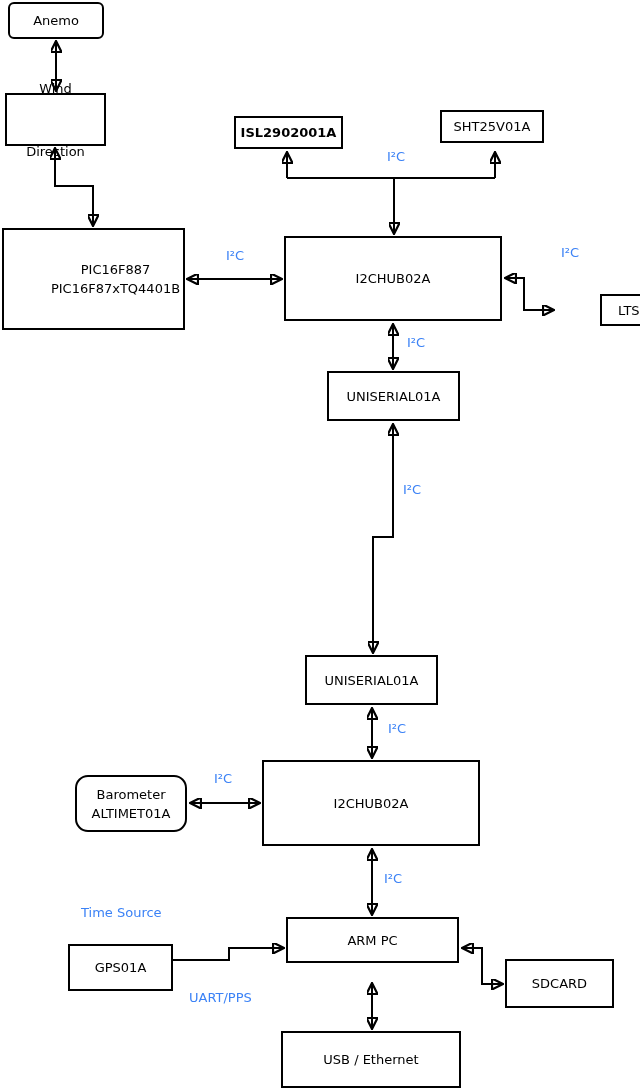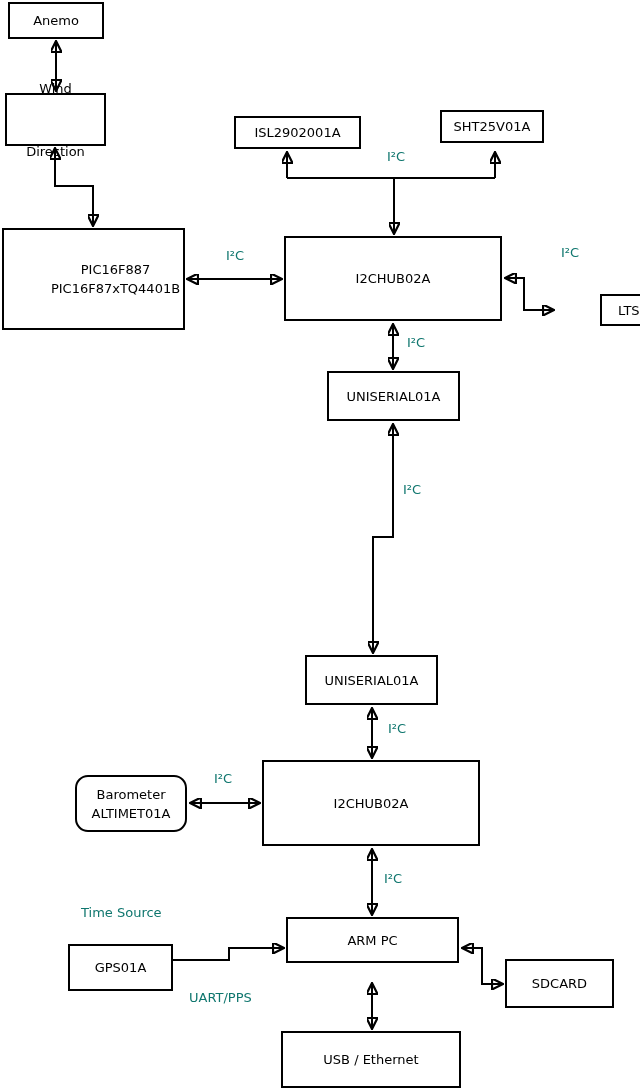--- a/index.html
+++ b/index.html
@@ -33,29 +33,29 @@
     justify-content: center;
     text-align: center;
     font-size: 13px;
     color: #000000;
     line-height: 19px;
     z-index: 2;
   }
   .edge-label {
     position: absolute;
     font-size: 13px;
-    color: #0f766e;
+    color: #3b82f6;
     white-space: nowrap;
     z-index: 3;
   }
   
-  .n-anemo      { left: 8px;   top: 2px;    width: 96px;  height: 37px; }
+  .n-anemo      { left: 8px;   top: 2px;    width: 96px;  height: 37px; border-radius: 6px; }
   .n-wind       { left: 5px;   top: 93px;   width: 101px; height: 53px; gap: 44px; }
   .n-pic        { left: 2px;   top: 228px;  width: 183px; height: 102px; padding-left: 44px; }
-  .n-isl        { left: 234px; top: 116px;  width: 127px; height: 33px; }
+  .n-isl        { left: 234px; top: 116px;  width: 109px; height: 33px; font-weight: bold; }
   .n-sht        { left: 440px; top: 110px;  width: 104px; height: 33px; }
   .n-hub1       { left: 284px; top: 236px;  width: 218px; height: 85px; }
   .n-lts        { left: 556px; top: 294px;  width: 83px;  height: 32px; margin-left: 44px; }
   .n-uniserial1 { left: 327px; top: 371px;  width: 133px; height: 50px; }
   .n-uniserial2 { left: 305px; top: 655px;  width: 133px; height: 50px; }
   .n-hub2       { left: 262px; top: 760px;  width: 218px; height: 86px; }
   .n-barometer  { left: 75px;  top: 775px;  width: 112px; height: 57px; border-radius: 13px; }
   .n-armpc      { left: 286px; top: 917px;  width: 173px; height: 46px; }
   .n-gps        { left: 68px;  top: 936px;  width: 105px; height: 47px; margin-top: 8px; }
   .n-sdcard     { left: 505px; top: 959px;  width: 109px; height: 49px; }

